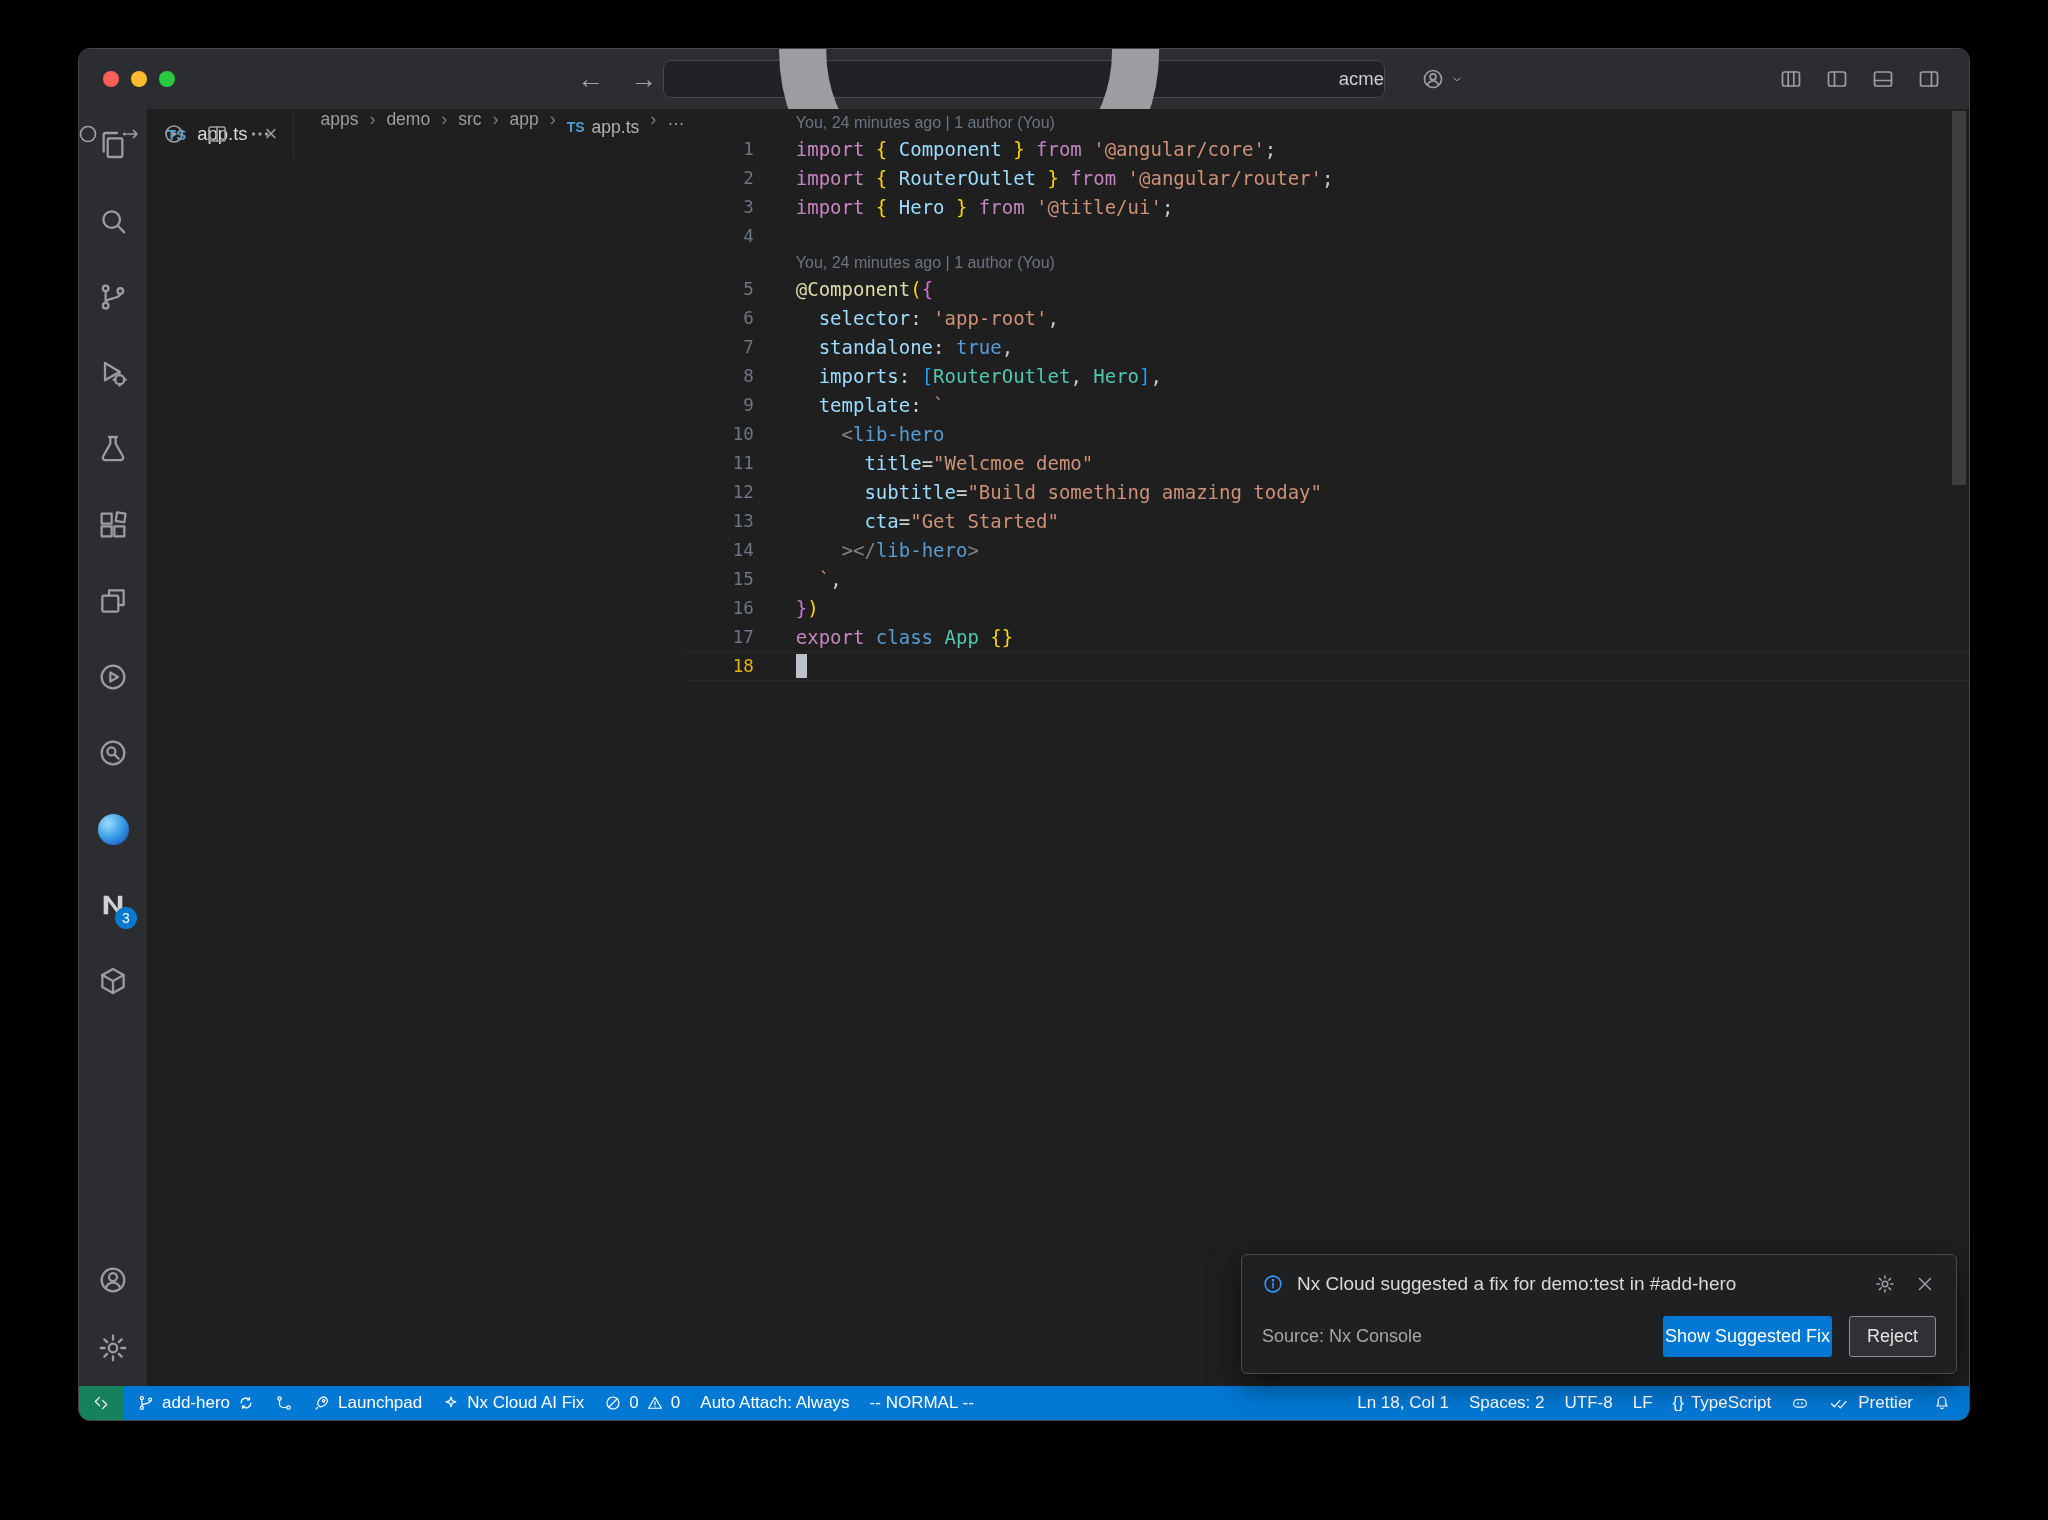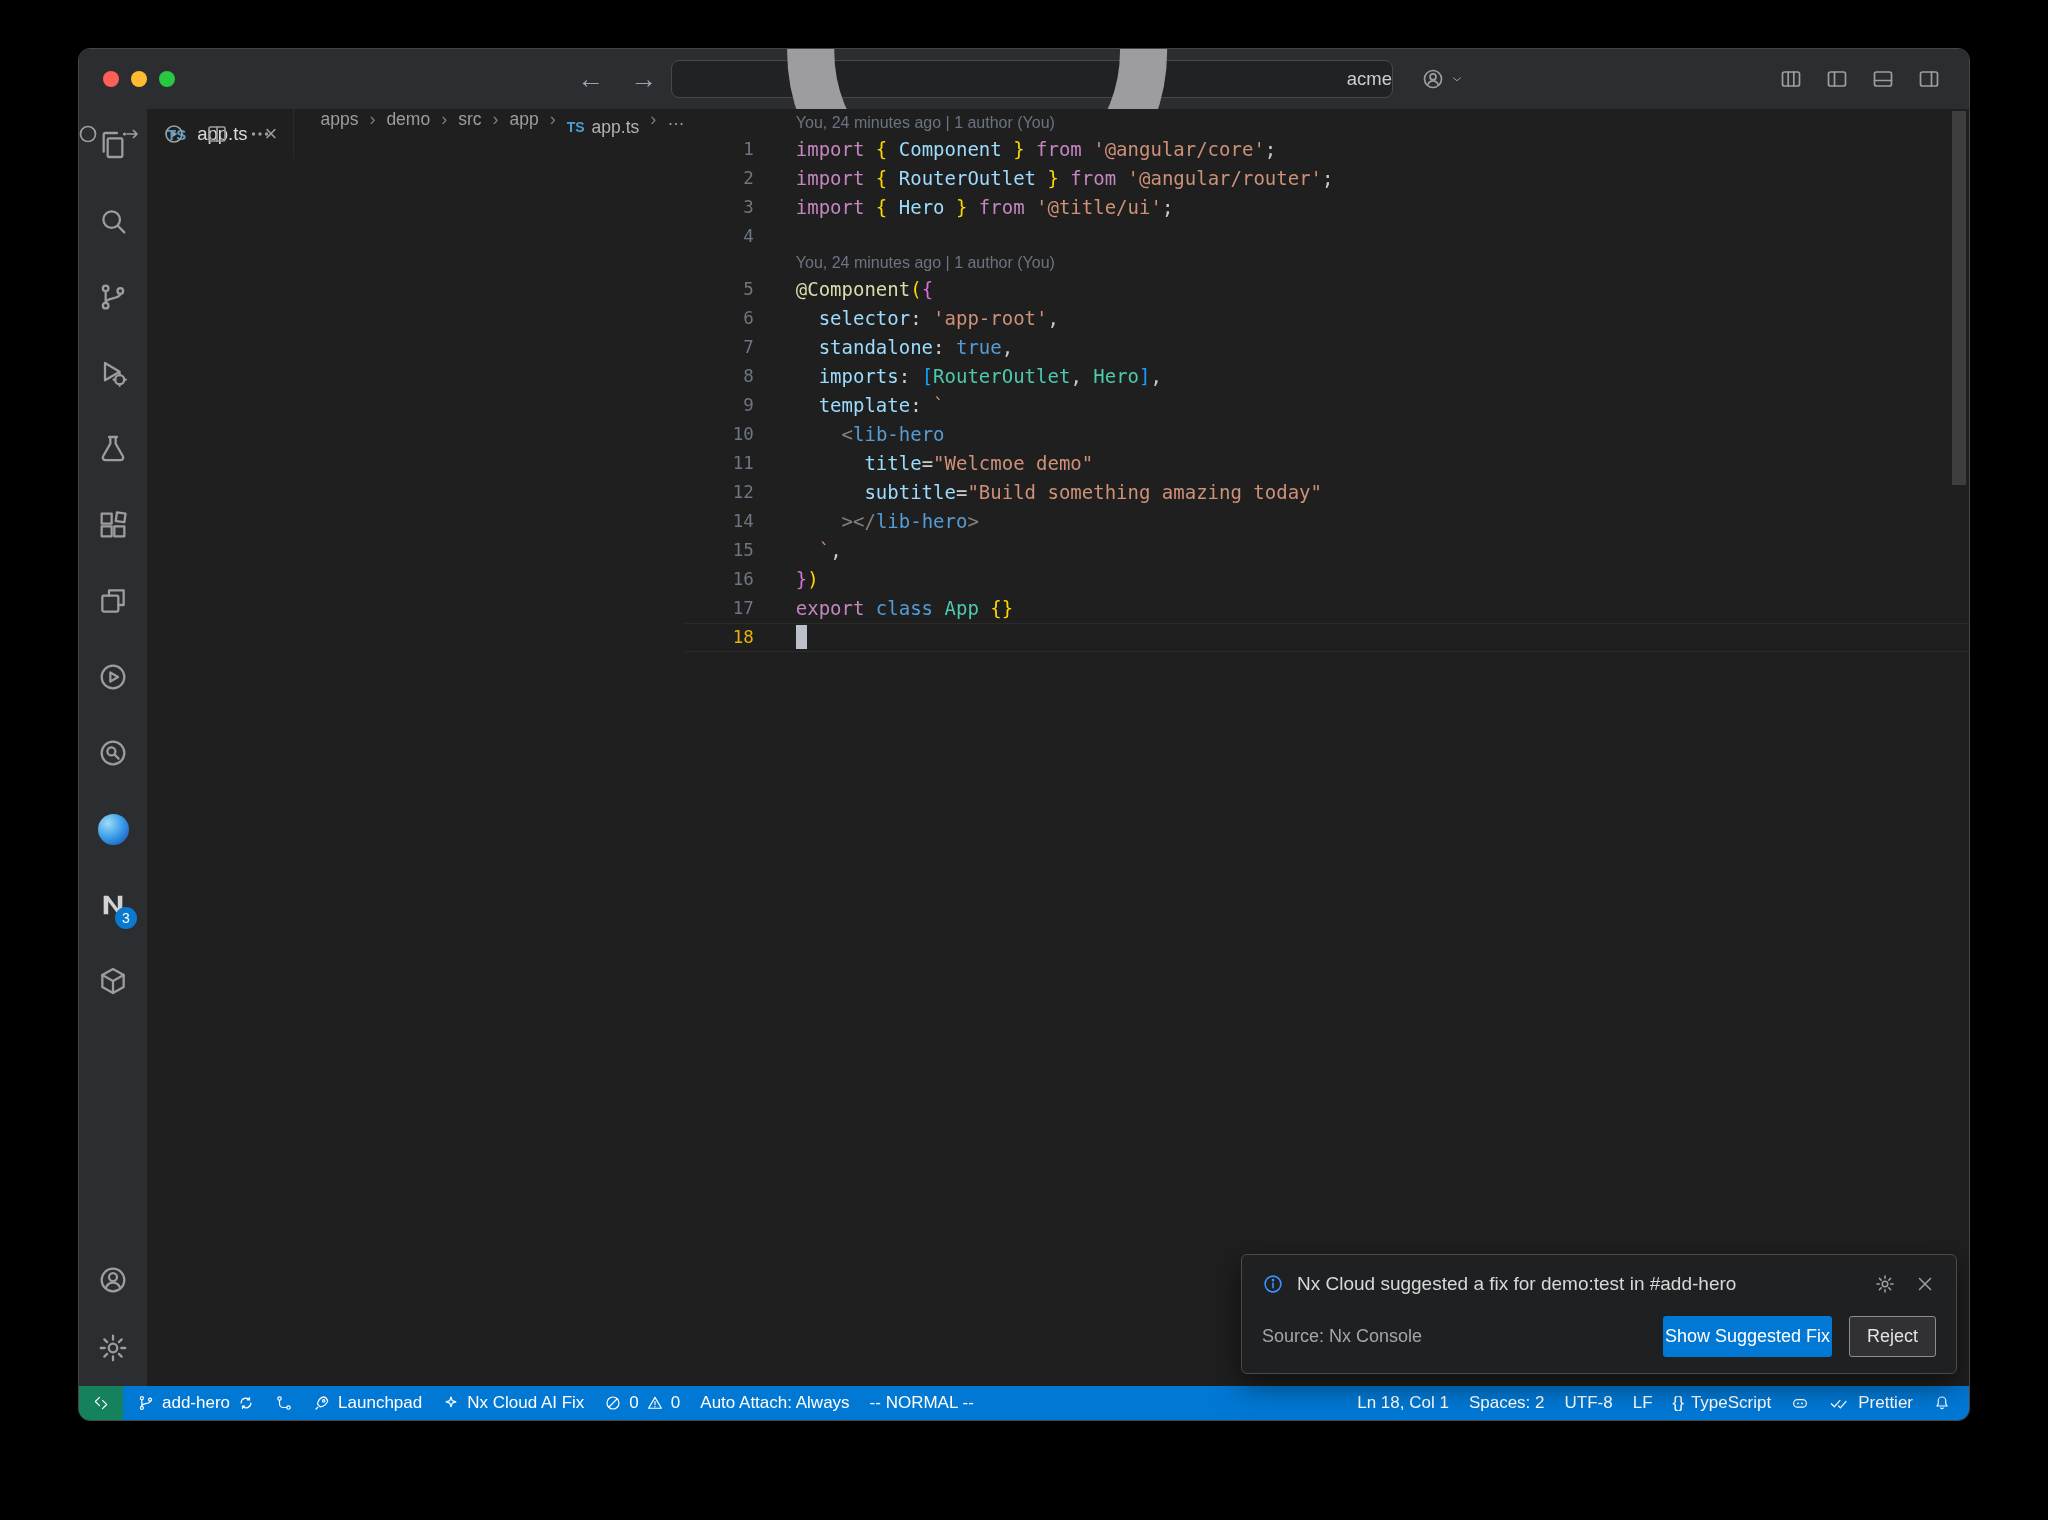--- a/index.html
+++ b/index.html
@@ -11,21 +11,21 @@
             box-shadow:0 30px 90px rgba(0,0,0,.75); display:flex; flex-direction:column; overflow:hidden; }
 
   
   .titlebar { height:60px; background:#2c2d31; display:flex; align-items:center; position:relative; flex:0 0 auto; }
   .traffic { display:flex; gap:12px; margin-left:24px; }
   .light { width:16px; height:16px; border-radius:50%; }
   .light.red{ background:#ff5f57; } .light.yellow{ background:#febc2e; } .light.green{ background:#28c840; }
   .nav-arrows { position:absolute; left:498px; display:flex; gap:26px; color:#9fa2a8; font-size:27px; line-height:1; }
   .cmd-center { position:absolute; left:50%; transform:translateX(-50%); width:722px; height:38px;
                 background:#212226; border:1px solid #47484c; border-radius:8px;
-                display:flex; align-items:center; justify-content:center; gap:9px; color:#cdced2; font-size:18.5px;margin-left:8px; }
+                display:flex; align-items:center; justify-content:center; gap:9px; color:#cdced2; font-size:18.5px; }
   .account { position:absolute; right:505px; display:flex; align-items:center; gap:5px; }
   .tb-icons { position:absolute; right:28px; display:flex; gap:22px; align-items:center; }
   .tb-icons svg, .account svg.acct { width:24px; height:24px; }
   svg.ui { stroke:#9d9da1; fill:none; stroke-width:1.7; stroke-linecap:round; stroke-linejoin:round; }
 
   
   .body-row { flex:1; display:flex; min-height:0; position:relative; }
   .activitybar { width:68px; background:#2c2d31; display:flex; flex-direction:column; align-items:center;
                  padding:12px 0 14px; flex:0 0 auto; }
   .ab-top, .ab-bottom { display:flex; flex-direction:column; align-items:center; }
@@ -305,20 +305,21 @@
             <div class="crow"><span class="gutter">4</span><span class="ltext"></span></div>
             <div class="crow blame-row"><span class="gutter"></span><span class="btext">You, 24 minutes ago | 1 author (You)</span></div>
             <div class="crow"><span class="gutter">5</span><span class="ltext"><span class="tk-fn">@Component</span><span class="tk-b1">(</span><span class="tk-b2">{</span></span></div>
             <div class="crow"><span class="gutter">6</span><span class="ltext"><span class="tk-pln">  </span><span class="tk-var">selector</span><span class="tk-pln">: </span><span class="tk-str">'app-root'</span><span class="tk-pln">,</span></span></div>
             <div class="crow"><span class="gutter">7</span><span class="ltext"><span class="tk-pln">  </span><span class="tk-var">standalone</span><span class="tk-pln">: </span><span class="tk-blue">true</span><span class="tk-pln">,</span></span></div>
             <div class="crow"><span class="gutter">8</span><span class="ltext"><span class="tk-pln">  </span><span class="tk-var">imports</span><span class="tk-pln">: </span><span class="tk-b3">[</span><span class="tk-type">RouterOutlet</span><span class="tk-pln">, </span><span class="tk-type">Hero</span><span class="tk-b3">]</span><span class="tk-pln">,</span></span></div>
             <div class="crow"><span class="gutter">9</span><span class="ltext"><span class="tk-pln">  </span><span class="tk-var">template</span><span class="tk-pln">: </span><span class="tk-str">`</span></span></div>
             <div class="crow"><span class="gutter">10</span><span class="ltext"><span class="tk-pln">    </span><span class="tk-pun">&lt;</span><span class="tk-tag">lib-hero</span></span></div>
             <div class="crow"><span class="gutter">11</span><span class="ltext"><span class="tk-pln">      </span><span class="tk-var">title</span><span class="tk-pln">=</span><span class="tk-str">"Welcmoe demo"</span></span></div>
             <div class="crow"><span class="gutter">12</span><span class="ltext"><span class="tk-pln">      </span><span class="tk-var">subtitle</span><span class="tk-pln">=</span><span class="tk-str">"Build something amazing today"</span></span></div>
+            <div class="crow"><span class="gutter">13</span><span class="ltext"><span class="tk-pln">      </span><span class="tk-var">cta</span><span class="tk-pln">=</span><span class="tk-str">"Get Started"</span></span></div>
             <div class="crow"><span class="gutter">14</span><span class="ltext"><span class="tk-pln">    </span><span class="tk-pun">&gt;&lt;/</span><span class="tk-tag">lib-hero</span><span class="tk-pun">&gt;</span></span></div>
             <div class="crow"><span class="gutter">15</span><span class="ltext"><span class="tk-pln">  </span><span class="tk-str">`</span><span class="tk-pln">,</span></span></div>
             <div class="crow"><span class="gutter">16</span><span class="ltext"><span class="tk-b2">}</span><span class="tk-b1">)</span></span></div>
             <div class="crow"><span class="gutter">17</span><span class="ltext"><span class="tk-kw">export </span><span class="tk-blue">class </span><span class="tk-type">App </span><span class="tk-b1">{}</span></span></div>
             <div class="crow active"><span class="gutter">18</span><span class="ltext"><span class="cursor"></span></span></div>
           </div>
         <div class="scroll-thumb"></div>
       </div>
     </div>
 

